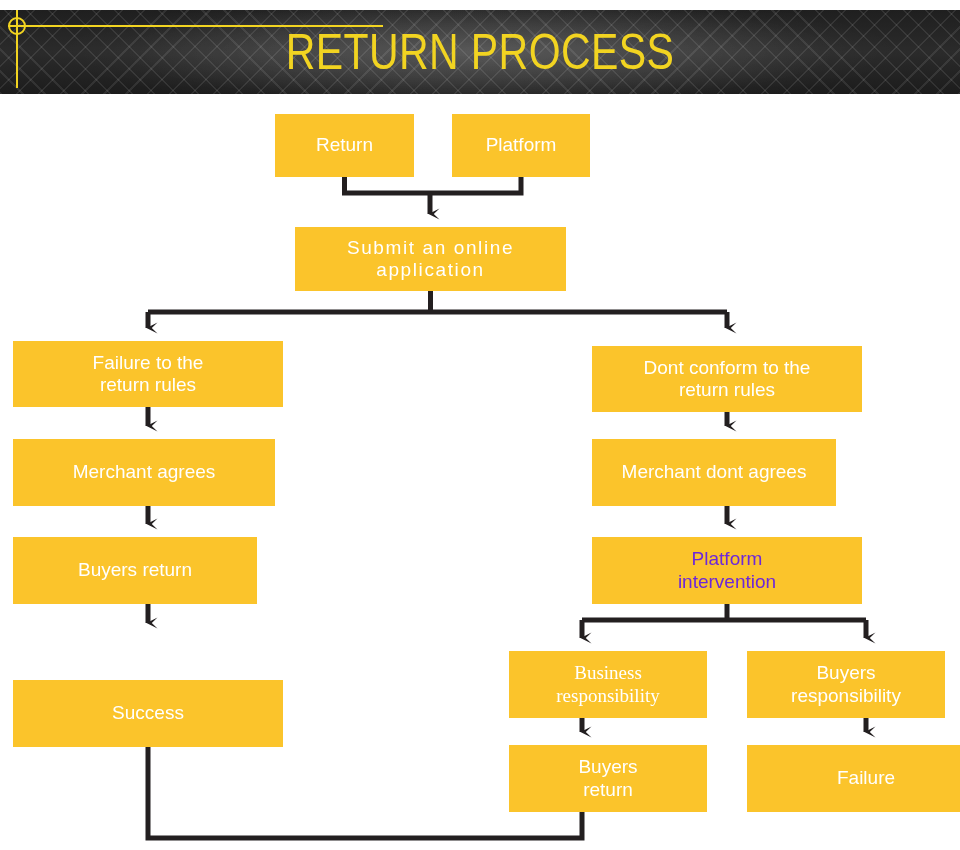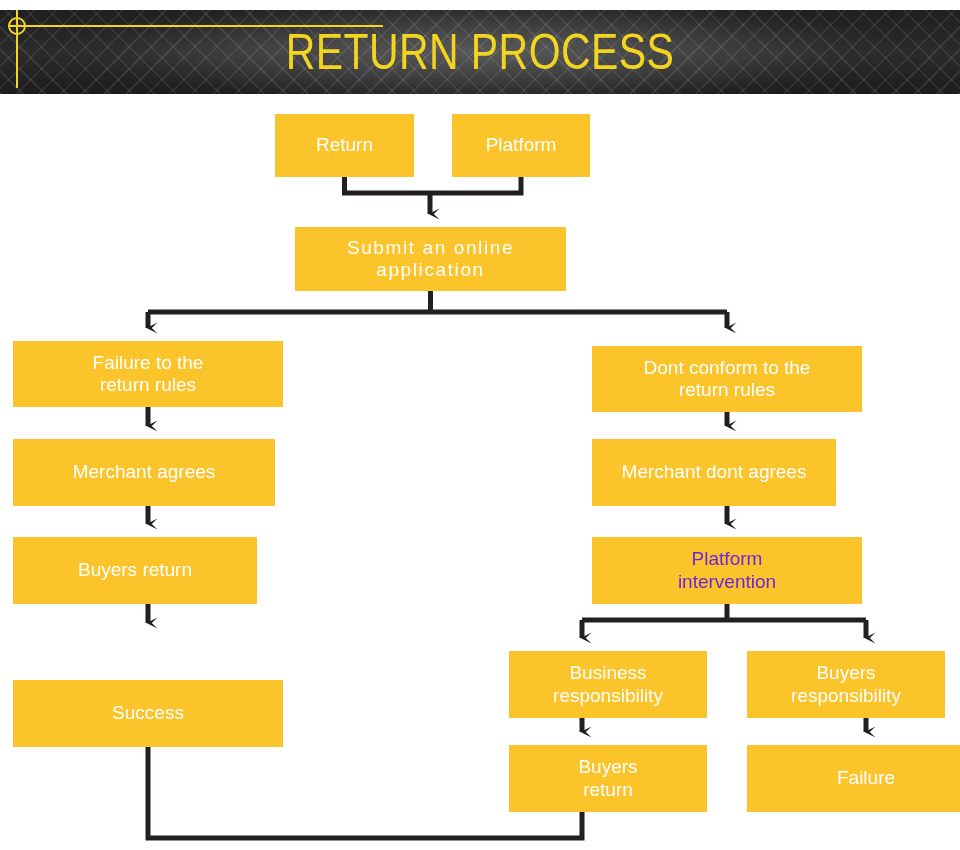--- a/index.html
+++ b/index.html
@@ -218,21 +218,21 @@
   <span>Merchant dont agrees</span>
 </div>
 
 <div class="node dark-text" style="left:592px; top:537px; width:270px; height:67px;">
   <span>
     <span>Platform</span><br>
     <span>intervention</span>
   </span>
 </div>
 
-<div class="node" style="left:509px; top:651px; width:198px; height:67px;">
+<div class="node" style="left:509px; top:651px; width:198px; height:67px;font-family:Liberation Serif, serif;">
   <span>
     <span>Business</span><br>
     <span>responsibility</span>
   </span>
 </div>
 
 <div class="node" style="left:747px; top:651px; width:198px; height:67px;">
   <span>
     <span>Buyers</span><br>
     <span>responsibility</span>

